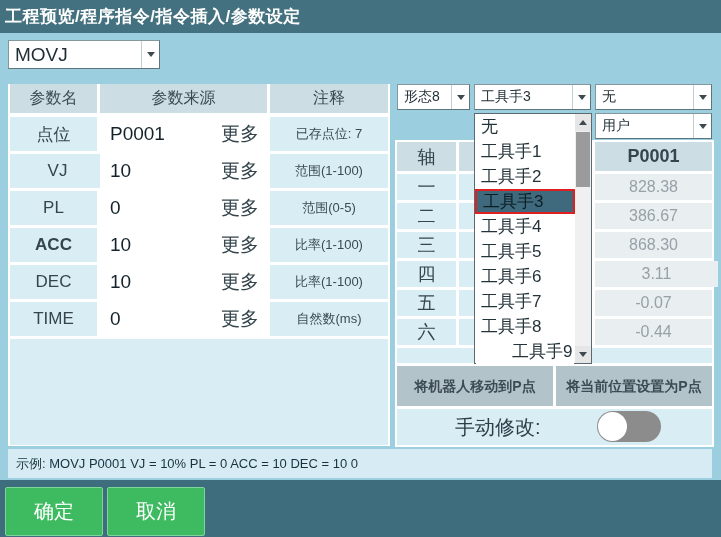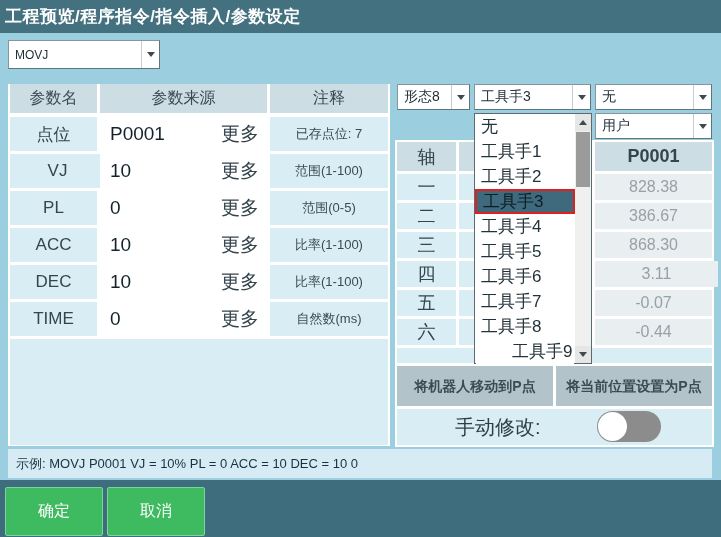--- a/index.html
+++ b/index.html
@@ -67,35 +67,35 @@
   .sthumb { position:absolute; left:1px; top:18px; width:14px; height:55px; background:#9b9b9b; }
 
   
   .example { position:absolute; left:8px; top:449px; width:704px; height:29px; background:#d7ebf4;
              display:flex; align-items:center; }
   .example span { font-size:13px; color:#16333f; padding-left:8px; }
 
   
   .footer { position:absolute; left:0; top:480px; width:721px; height:57px; background:#3e6e7d; }
   .green-btn { position:absolute; top:7px; width:98px; height:49px; background:#3eba60;
-               border:1px solid #7ed49a; border-radius:2px; color:#ffffff; font-size:16px;
+               border:1px solid #7ed49a; border-radius:2px; color:#ffffff; font-size:20px;
                display:flex; align-items:center; justify-content:center; cursor:pointer;
                font-family:"Liberation Sans","DejaVu Sans",sans-serif; }
 </style>
 </head>
 <body>
 
 <div id="app">
 
   <div class="titlebar">
     <span class="t">工程预览/程序指令/指令插入/参数设定</span>
   </div>
 
   <div class="combo" style="left:8px; top:40px; width:152px; height:29px;">
-    <span class="txt" style="font-size:12px;">MOVJ</span>
+    <span class="txt" style="font-size:19px;">MOVJ</span>
     <span class="arr">
         <span class="tri-down"></span>
       </span>
   </div>
 
   <div class="wrapper" style="left:8px; top:84px; width:382px; height:362px;">
 
     <div class="cell c-head hdr-txt" style="left:2px; top:0; width:87px; height:29px;">参数名</div>
     <div class="cell c-head hdr-txt" style="left:92px; top:0; width:167px; height:29px;">参数来源</div>
     <div class="cell c-head hdr-txt" style="left:262px; top:0; width:118px; height:29px;">注释</div>
@@ -108,21 +108,21 @@
     <div class="cell c-blue rowlabel" style="left:2px; top:70px; width:95px; height:34px;">VJ</div>
     <div class="cell c-white val" style="left:92px; top:70px; width:110px; height:34px;">10</div>
     <div class="cell c-white more" style="left:205px; top:70px; width:54px; height:34px;">更多</div>
     <div class="cell c-blue cmt" style="left:262px; top:70px; width:118px; height:34px;">范围(1-100)</div>
 
     <div class="cell c-blue rowlabel" style="left:2px; top:107px; width:87px; height:34px;">PL</div>
     <div class="cell c-white val" style="left:92px; top:107px; width:110px; height:34px;">0</div>
     <div class="cell c-white more" style="left:205px; top:107px; width:54px; height:34px;">更多</div>
     <div class="cell c-blue cmt" style="left:262px; top:107px; width:118px; height:34px;">范围(0-5)</div>
 
-    <div class="cell c-blue rowlabel" style="left:2px; top:144px; width:87px; height:34px;">ACC</div>
+    <div class="cell c-blue rowlabel" style="left:2px; top:144px; width:87px; height:34px;font-weight:bold;">ACC</div>
     <div class="cell c-white val" style="left:92px; top:144px; width:110px; height:34px;">10</div>
     <div class="cell c-white more" style="left:205px; top:144px; width:54px; height:34px;">更多</div>
     <div class="cell c-blue cmt" style="left:262px; top:144px; width:118px; height:34px;">比率(1-100)</div>
 
     <div class="cell c-blue rowlabel" style="left:2px; top:181px; width:87px; height:34px;">DEC</div>
     <div class="cell c-white val" style="left:92px; top:181px; width:110px; height:34px;">10</div>
     <div class="cell c-white more" style="left:205px; top:181px; width:54px; height:34px;">更多</div>
     <div class="cell c-blue cmt" style="left:262px; top:181px; width:118px; height:34px;">比率(1-100)</div>
 
     <div class="cell c-blue rowlabel" style="left:2px; top:218px; width:87px; height:34px;">TIME</div>

